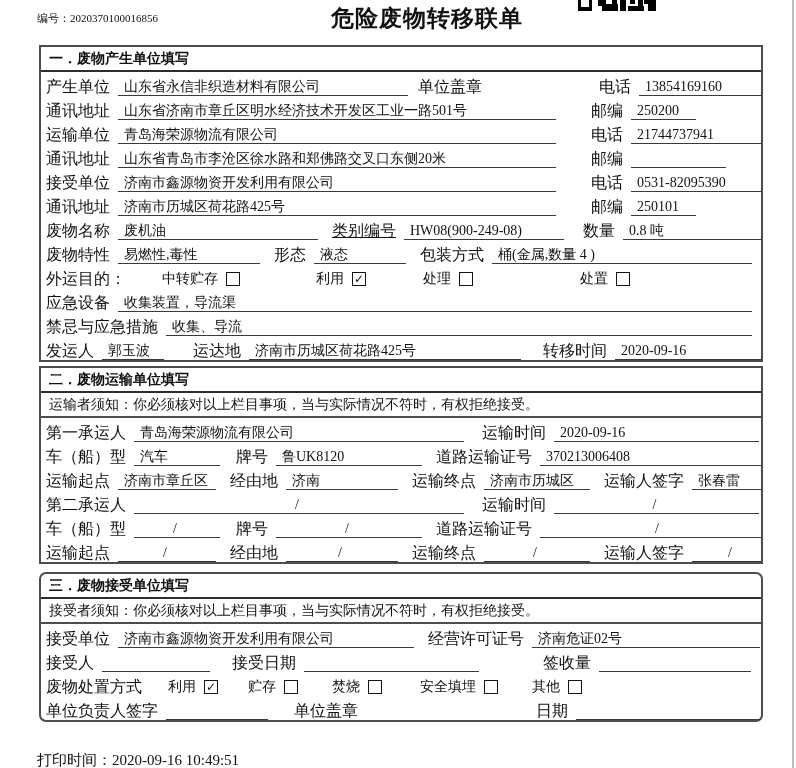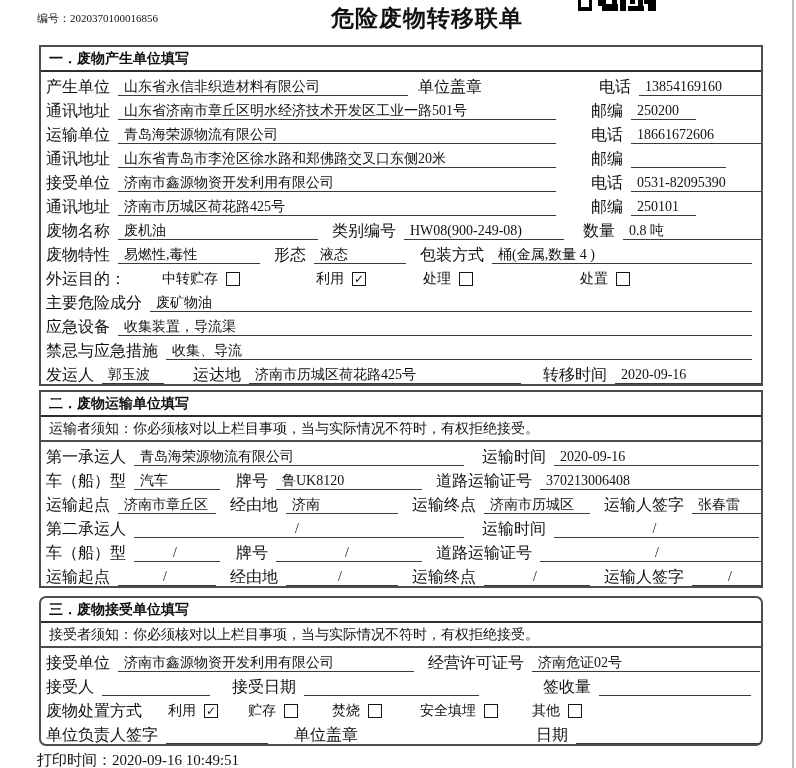--- a/index.html
+++ b/index.html
@@ -76,21 +76,21 @@
         <div class="row">
           <span class="lab">通讯地址</span>
           <span class="fld" style="width: 438px;">山东省济南市章丘区明水经济技术开发区工业一路501号</span>
           <span class="lab" style="margin-left: 31px;">邮编</span>
           <span class="fld" style="width: 65px;">250200</span>
         </div>
         <div class="row">
           <span class="lab">运输单位</span>
           <span class="fld" style="width: 438px;">青岛海荣源物流有限公司</span>
           <span class="lab" style="margin-left: 31px;">电话</span>
-          <span class="fld" style="width: 135px;">18661672606</span>
+          <span class="fld" style="width: 135px;">21744737941</span>
         </div>
         <div class="row">
           <span class="lab">通讯地址</span>
           <span class="fld" style="width: 438px;">山东省青岛市李沧区徐水路和郑佛路交叉口东侧20米</span>
           <span class="lab" style="margin-left: 31px;">邮编</span>
           <span class="fld" style="width: 95px;"></span>
         </div>
         <div class="row">
           <span class="lab">接受单位</span>
           <span class="fld" style="width: 438px;">济南市鑫源物资开发利用有限公司</span>
@@ -99,21 +99,21 @@
         </div>
         <div class="row">
           <span class="lab">通讯地址</span>
           <span class="fld" style="width: 438px;">济南市历城区荷花路425号</span>
           <span class="lab" style="margin-left: 31px;">邮编</span>
           <span class="fld" style="width: 65px;">250101</span>
         </div>
         <div class="row">
           <span class="lab">废物名称</span>
           <span class="fld" style="width: 200px;">废机油</span>
-          <span class="lab" style="margin-left: 10px;">类别编号</span>
+          <span class="lab" style="margin-left: 10px; text-decoration: underline;">类别编号</span>
           <span class="fld" style="width: 160px;">HW08(900-249-08)</span>
           <span class="lab" style="margin-left: 15px;">数量</span>
           <span class="fld" style="width: 138px;">0.8 吨</span>
         </div>
         <div class="row">
           <span class="lab">废物特性</span>
           <span class="fld" style="width: 142px;">易燃性,毒性</span>
           <span class="lab" style="margin-left: 10px;">形态</span>
           <span class="fld" style="width: 92px;">液态</span>
           <span class="lab" style="margin-left: 10px;">包装方式</span>
@@ -130,24 +130,20 @@
             <span class="cbx">✓</span>
           </span>
           <span class="cbw" style="margin-left: 57px;">
             <span class="cbl">处理</span>
             <span class="cbx"></span>
           </span>
           <span class="cbw" style="margin-left: 107px;">
             <span class="cbl">处置</span>
             <span class="cbx"></span>
           </span>
-        </div>
-        <div class="row">
-          <span class="lab">主要危险成分</span>
-          <span class="fld grow">废矿物油</span>
         </div>
         <div class="row">
           <span class="lab">应急设备</span>
           <span class="fld grow">收集装置，导流渠</span>
         </div>
         <div class="row">
           <span class="lab">禁忌与应急措施</span>
           <span class="fld grow">收集、导流</span>
         </div>
         <div class="row">

